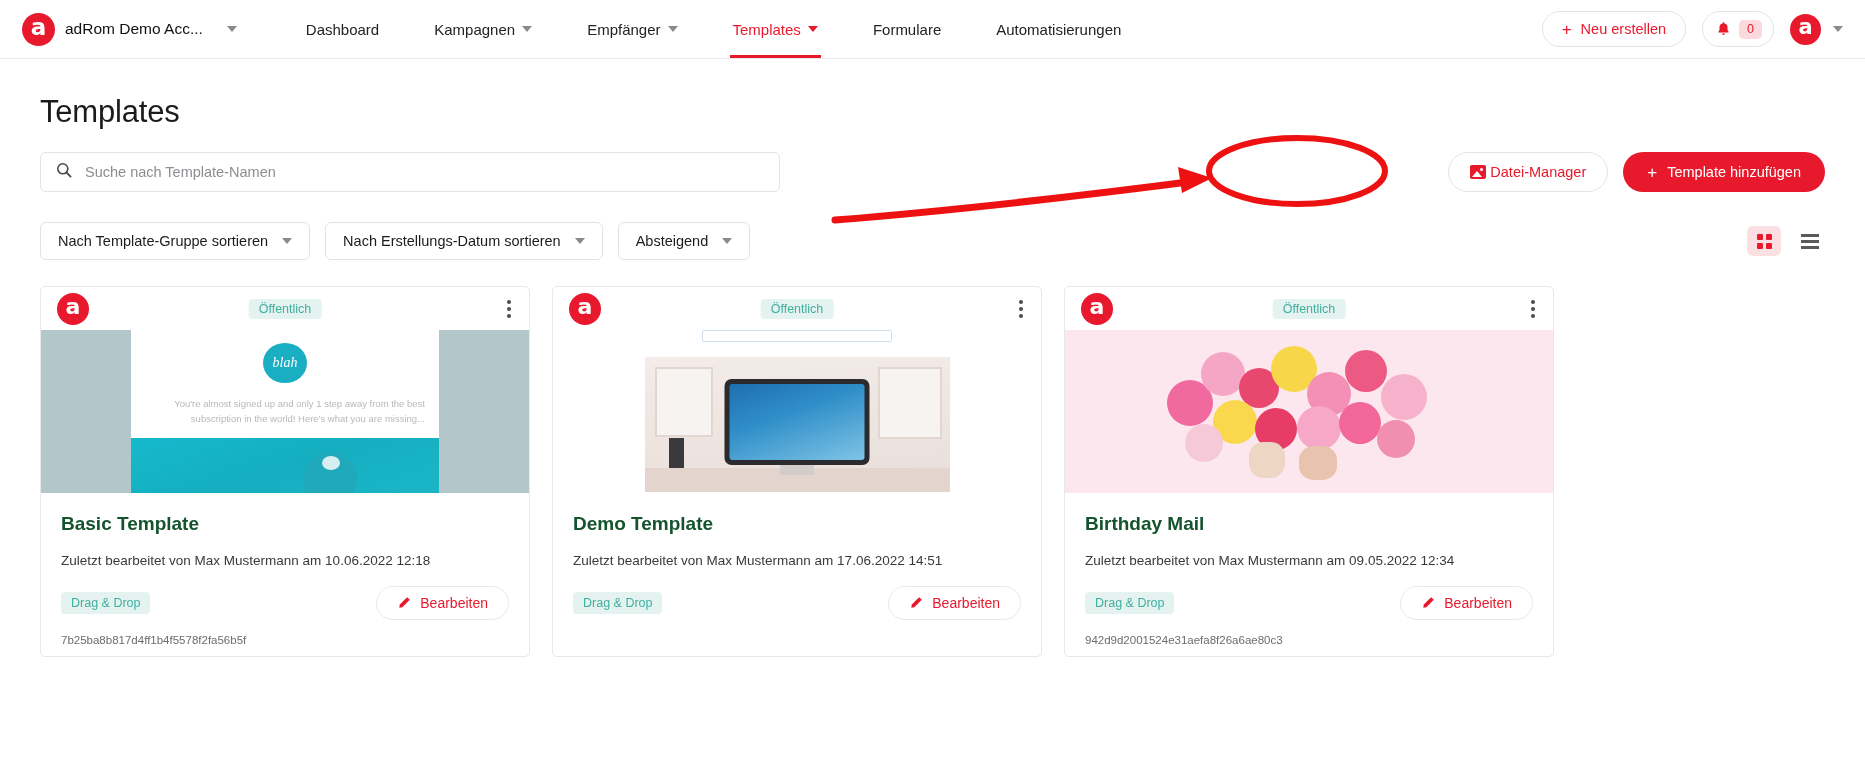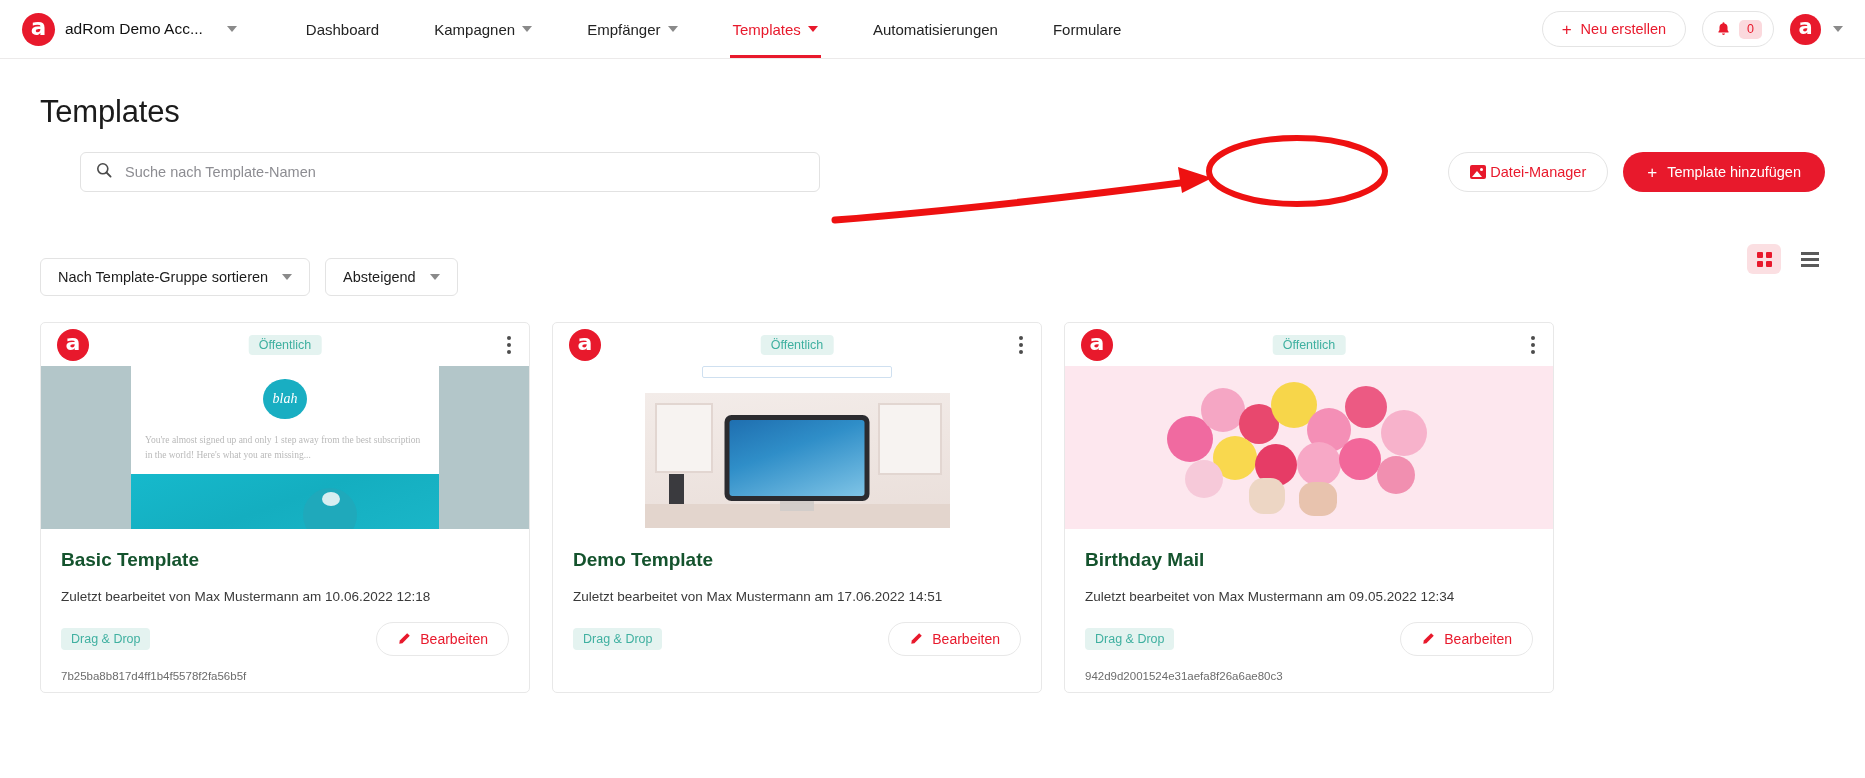--- a/index.html
+++ b/index.html
@@ -88,21 +88,21 @@
 
   
   .page { padding: 0 40px; position: relative; background: #fff; }
   .page-title {
     font-size: 31px; font-weight: 400; color: #1b1b1b;
     margin: 35px 0 22px 0; letter-spacing: -0.2px;
   }
 
   .toolbar-row {
     display: flex; align-items: center; justify-content: space-between;
-    height: 40px; margin-bottom: 30px; margin-left: 40px;
+    height: 40px; margin-bottom: 30px;
   }
   .search-wrap {
     position: relative; width: 740px; height: 40px;
   }
   .search-input {
     width: 100%; height: 100%;
     border: 1px solid #e2e2e2; border-radius: 6px;
     padding: 0 12px 0 44px; font-size: 14.5px; color: #666;
     font-family: "Liberation Sans", sans-serif; outline: none;
     background: #fff;
@@ -149,21 +149,20 @@
     margin-bottom: 26px;
   }
   .filters { display: flex; align-items: center; gap: 15px; }
   .filter-btn {
     display: flex; align-items: center; gap: 14px;
     height: 38px; padding: 0 17px;
     border: 1px solid #e3e3e3; border-radius: 6px;
     background: #fff; color: #1c1c1c; font-size: 14.5px;
     cursor: pointer; white-space: nowrap;
     font-family: "Liberation Sans", sans-serif;
-    margin-top: 36px;
   }
   .view-toggles { display: flex; align-items: center; gap: 14px; }
   .view-grid {
     width: 34px; height: 30px; border-radius: 6px; background: #fbdfe2;
     display: flex; align-items: center; justify-content: center;
     cursor: pointer;
   }
   .grid-dots {
     display: grid; grid-template-columns: 6px 6px; gap: 3px;
   }
@@ -207,22 +206,22 @@
   .pv1 { background: #b3c6c9; display: flex; }
   .pv1 .side { flex: 0 0 90px; background: #b3c6c9; }
   .pv1 .center { flex: 1; background: #fff; display: flex; flex-direction: column; align-items: center; }
   .blah-circle {
     width: 44px; height: 44px; border-radius: 50%; background: #19aec2;
     color: #fff; display: flex; align-items: center; justify-content: center;
     font-size: 14px; font-style: italic; margin-top: 13px;
     font-family: "Liberation Serif", serif;
   }
   .pv1 .blurb {
-    font-size: 9.5px; color: #b9b9b9; text-align: left;
-    margin-top: 14px; line-height: 1.5; padding: 0 14px; font-family: Liberation Serif, serif;
+    font-size: 9.5px; color: #b9b9b9; text-align: right;
+    margin-top: 14px; line-height: 1.5; padding: 0 14px;
   }
   .pv1 .photo {
     margin-top: 12px; width: 100%; height: 60px;
     background: linear-gradient(160deg,#16b9cc 0%,#14aec0 50%,#1ab6c8 100%);
     position: relative; overflow: hidden;
   }
   .pv1 .photo::before {
     content: ""; position: absolute; right: 82px; top: 14px;
     width: 54px; height: 54px; border-radius: 50%;
     background: #1fa9bb;
@@ -310,24 +309,24 @@
     </div>
     <div class="menu-item">
       <span>Empfänger</span>
       <span class="caret"></span>
     </div>
     <div class="menu-item active">
       <span>Templates</span>
       <span class="caret"></span>
     </div>
     <div class="menu-item">
+      <span>Formulare</span>
+    </div>
+    <div class="menu-item">
       <span>Automatisierungen</span>
-    </div>
-    <div class="menu-item">
-      <span>Formulare</span>
     </div>
   </nav>
 
   <div class="nav-right">
     <button class="btn-new">
       <span class="plus">+</span>
       <span>Neu erstellen</span>
     </button>
 
     <button class="btn-bell">
@@ -369,20 +368,24 @@
         <span class="plus">+</span>
         <span>Template hinzufügen</span>
       </button>
     </div>
   </div>
 
   <div class="filter-row">
     <div class="filters">
       <button class="filter-btn">
         <span>Nach Template-Gruppe sortieren</span>
+        <span class="caret"></span>
+      </button>
+      <button class="filter-btn">
+        <span>Nach Erstellungs-Datum sortieren</span>
         <span class="caret"></span>
       </button>
       <button class="filter-btn">
         <span>Absteigend</span>
         <span class="caret"></span>
       </button>
     </div>
 
     <div class="view-toggles">
       <div class="view-grid">

